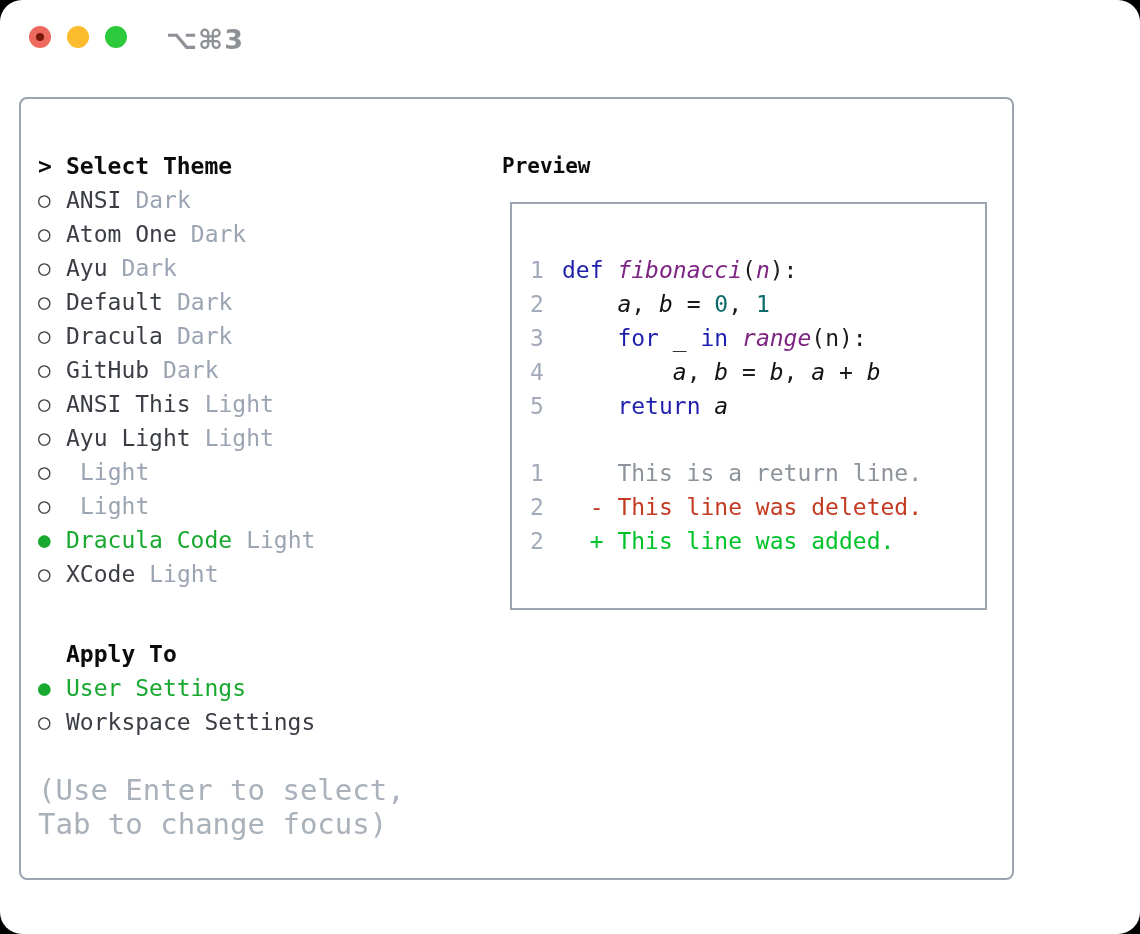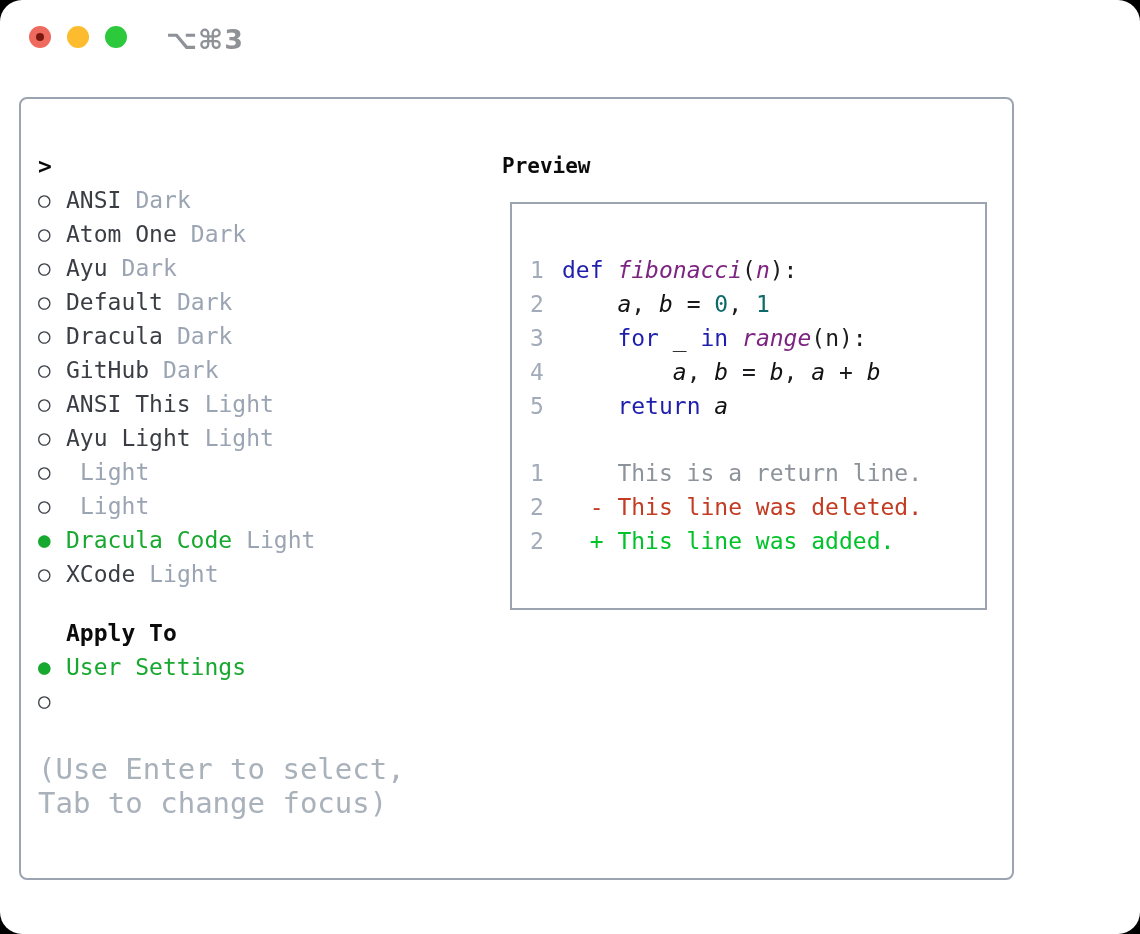--- a/index.html
+++ b/index.html
@@ -43,21 +43,21 @@
   
   .left-col{position:absolute;left:17px;top:50px;font-size:23px;line-height:34px;color:var(--ink);}
   .row{display:flex;height:34px;align-items:center;white-space:pre;}
   .marker{display:inline-block;width:28px;flex:0 0 28px;font-size:21px;color:#3f444b;}
   .hdr .marker{color:var(--black);font-weight:bold;font-size:23px;}
   .hdr{font-weight:bold;color:var(--black);}
   .theme-name{color:var(--ink);}
   .variant{color:var(--muted);margin-left:14px;}
   .row.sel .theme-name,.row.sel .opt-label{color:var(--sel-green);}
   .row.sel .marker{color:var(--sel-green);}
-  .apply-hdr{margin-top:25px;}
+  .apply-hdr{margin-top:46px;}
   .help{
     margin-top:34px;width:430px;color:#a9b1bb;font-size:29px;line-height:34px;
     white-space:normal;
   }
   
   .preview-title{
     position:absolute;left:481px;top:50px;height:34px;line-height:34px;
     font-size:21px;font-weight:bold;color:var(--black);
   }
   .preview-box{
@@ -89,20 +89,21 @@
     <div class="dot dot-yellow"></div>
     <div class="dot dot-green"></div>
     <div class="win-title">⌥⌘3</div>
   </div>
 
   <div class="panel">
 
     <div class="left-col">
       <div class="row hdr">
         <span class="marker">&gt;</span>
+        <span>Select Theme</span>
       </div>
 
       <div id="theme-list">
           <div class="row"><span class="marker">○</span><span class="theme-name">ANSI</span><span class="variant">Dark</span></div>
           <div class="row"><span class="marker">○</span><span class="theme-name">Atom One</span><span class="variant">Dark</span></div>
           <div class="row"><span class="marker">○</span><span class="theme-name">Ayu</span><span class="variant">Dark</span></div>
           <div class="row"><span class="marker">○</span><span class="theme-name">Default</span><span class="variant">Dark</span></div>
           <div class="row"><span class="marker">○</span><span class="theme-name">Dracula</span><span class="variant">Dark</span></div>
           <div class="row"><span class="marker">○</span><span class="theme-name">GitHub</span><span class="variant">Dark</span></div>
           <div class="row"><span class="marker">○</span><span class="theme-name">ANSI This</span><span class="variant">Light</span></div>
@@ -113,21 +114,21 @@
           <div class="row"><span class="marker">○</span><span class="theme-name">XCode</span><span class="variant">Light</span></div>
         </div>
 
       <div class="row hdr apply-hdr">
         <span class="marker"></span>
         <span>Apply To</span>
       </div>
 
       <div id="apply-options">
           <div class="row sel"><span class="marker">●</span><span class="opt-label">User Settings</span></div>
-          <div class="row"><span class="marker">○</span></div>
+          <div class="row"><span class="marker">○</span><span class="opt-label">Workspace Settings</span></div>
         </div>
 
       <div class="help">(Use Enter to select, Tab to change focus)</div>
     </div>
 
     <div class="preview-title">Preview</div>
 
     <div class="preview-box">
       <div id="code-lines">
           <div class="code-row">

